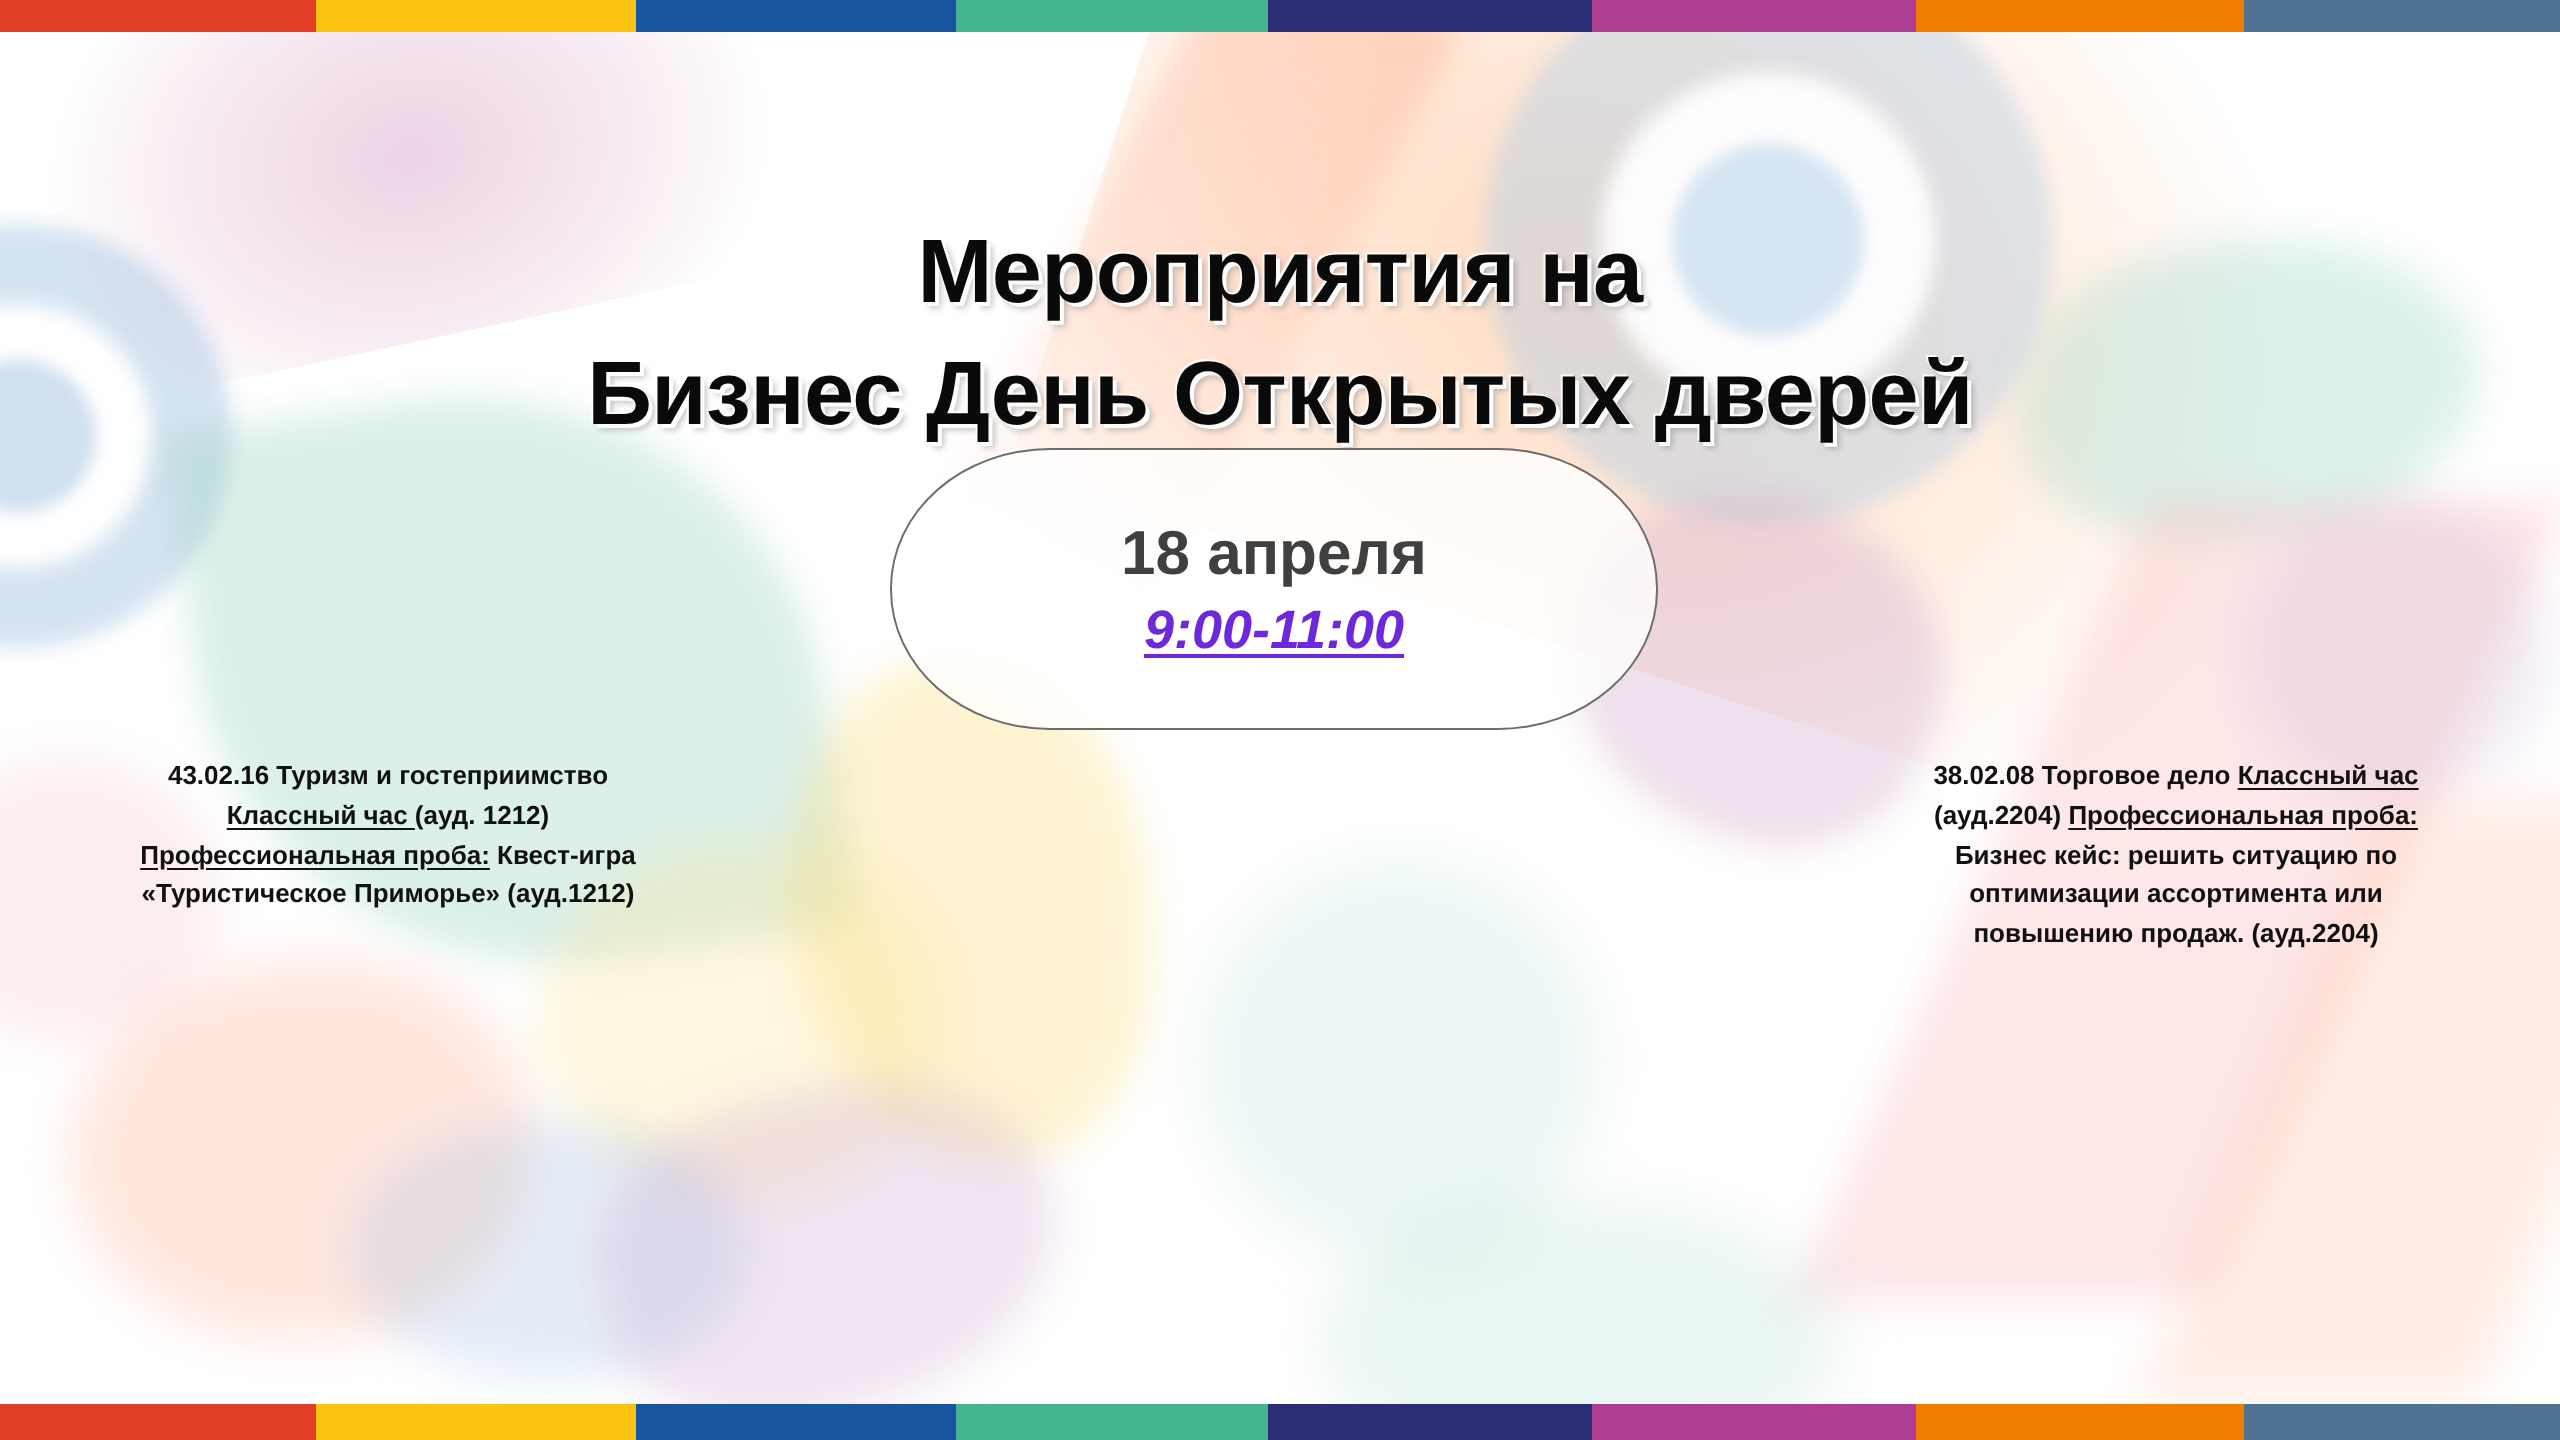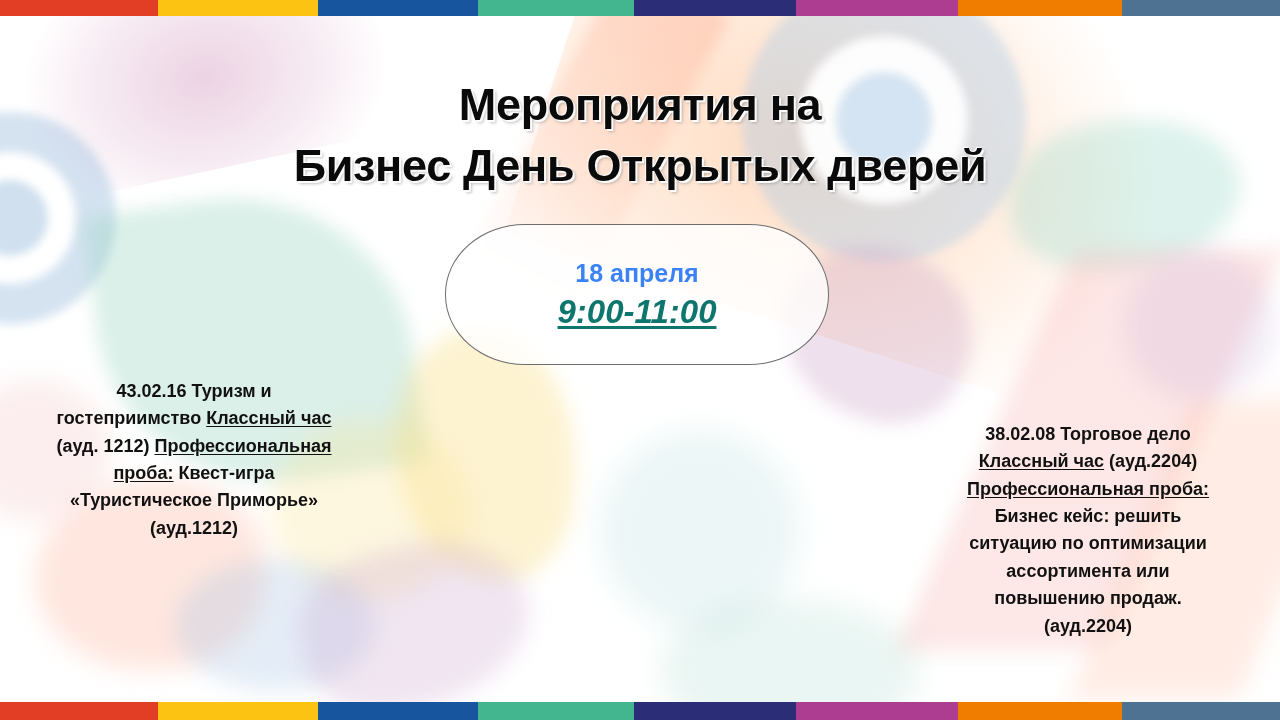--- a/index.html
+++ b/index.html
@@ -214,21 +214,21 @@
     width: 240px;
     height: 110px;
     z-index: 8;
   }
   .logo svg { display: block; width: 100%; height: 100%; }
 
   
   .headline {
     position: absolute;
     left: 0; right: 0;
-    top: 74px;
+    top: 105px;
     text-align: center;
     z-index: 7;
     font-weight: bold;
     font-size: 45px;
     line-height: 1.36;
     color: #0a0a0a;
     letter-spacing: -0.3px;
     text-shadow: 2px 2px 0 rgba(255,255,255,0.95),
                  -1px -1px 0 rgba(255,255,255,0.85),
                  3px 3px 3px rgba(120,120,120,0.45);
@@ -247,31 +247,31 @@
     border-radius: 80px / 70px;
     background: rgba(255,255,255,0.80);
     z-index: 7;
     display: flex;
     flex-direction: column;
     align-items: center;
     justify-content: center;
   }
   .date-line {
     font-weight: bold;
-    font-size: 25px;
+    font-size: 31px;
     line-height: 1.36;
-    color: #3b82f6;
+    color: #404040;
     text-align: center;
   }
   .date-time {
     font-weight: bold;
     font-style: italic;
-    font-size: 33px;
+    font-size: 27px;
     line-height: 1.32;
-    color: #0f766e;
+    color: #6d28d9;
     text-decoration: underline;
     text-underline-offset: 3px;
     text-align: center;
   }
 
   
   .columns {
     position: absolute;
     left: 0;
     top: 378px;
@@ -280,25 +280,25 @@
     display: flex;
     justify-content: space-between;
     align-items: flex-start;
     padding: 0 56px;
     box-sizing: border-box;
   }
   .col {
     width: 276px;
     text-align: center;
     font-weight: bold;
-    font-size: 18px;
+    font-size: 13px;
     line-height: 1.52;
     color: #111111;
   }
-  .col.mid { width: 272px; margin-top: 43px; }
+  .col.mid { width: 272px; }
   .col .u { text-decoration: underline; text-underline-offset: 2px; }
 </style>
 </head>
 <body>
 
 <div id="poster">
 
   <div class="bg-layer">
     <div class="blob blob-pink-tl"></div>
     <div class="blob blob-peach-top"></div>

